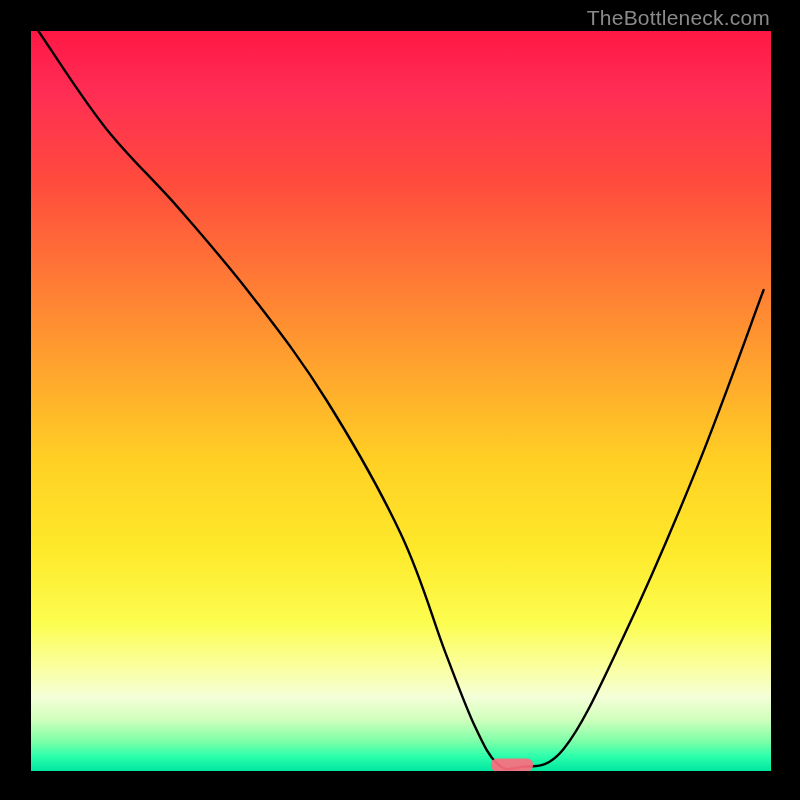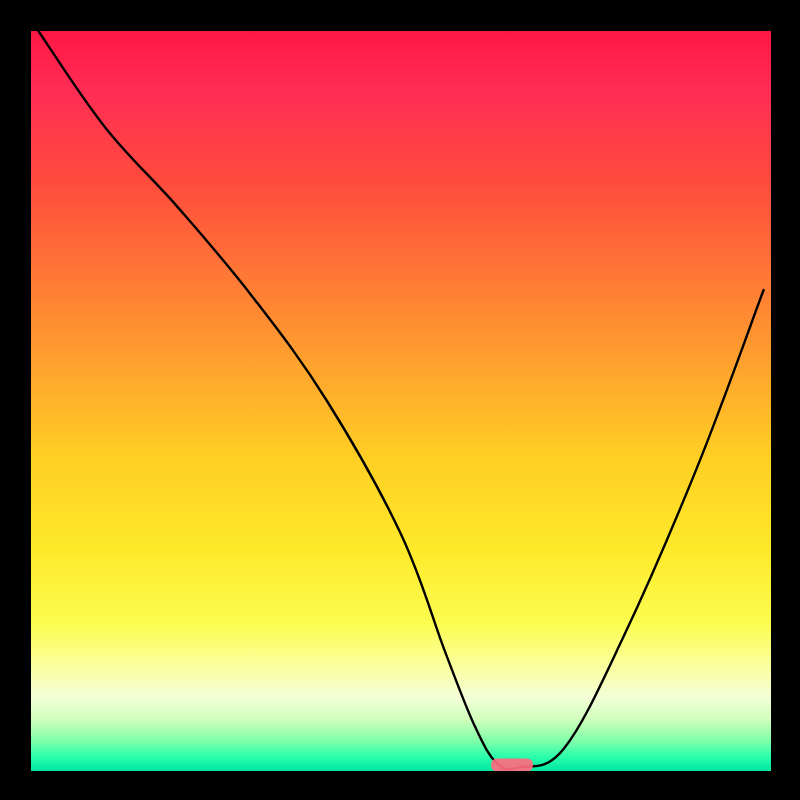--- a/index.html
+++ b/index.html
@@ -69,13 +69,14 @@
     <div class="gradient"></div>
     <svg class="curve" viewBox="0 0 740 740" preserveAspectRatio="none">
       <g>
         <path id="curve-path" fill="none" stroke="#000" stroke-width="2.4" stroke-linecap="round" stroke-linejoin="round" d="M 7.4 0 C 19.387999999999998 17.316000000000006, 48.69200000000001 64.23200000000004, 74 96.20000000000005 C 99.30799999999999 128.16800000000006, 121.36 146.96400000000003, 148 177.60000000000002 C 174.64 208.23600000000002, 195.36 231.76799999999997, 222 266.4 C 248.64 301.032, 269.36 327.376, 296 370 C 322.64 412.624, 348.688 457.912, 370 503.2 C 391.312 548.4879999999999, 401.08000000000004 586.9680000000001, 414.40000000000003 621.6 C 427.72 656.232, 434.676 675.62, 444 695.6 C 453.324 715.58, 458.20799999999997 725.274, 466.2 732.6 C 474.192 739.926, 476.41200000000003 738.9639999999999, 488.40000000000003 736.3 C 500.38800000000003 733.636, 514.1519999999999 741.1099999999999, 532.8 717.8 C 551.448 694.49, 568.024 657.4159999999999, 592 606.8 C 615.976 556.184, 640.692 499.204, 666 436.6 C 691.308 373.99600000000004, 720.612 290.968, 732.6 259"></path>
       </g>
       <g>
         <rect id="marker-rect" rx="6" ry="6" fill="#ff6b7f" opacity="0.92" x="460" y="727.58" width="42" height="13"></rect>
       </g>
     </svg>
   </div>
+  <div class="watermark">TheBottleneck.com</div>
 </div>
 
 </body></html>

